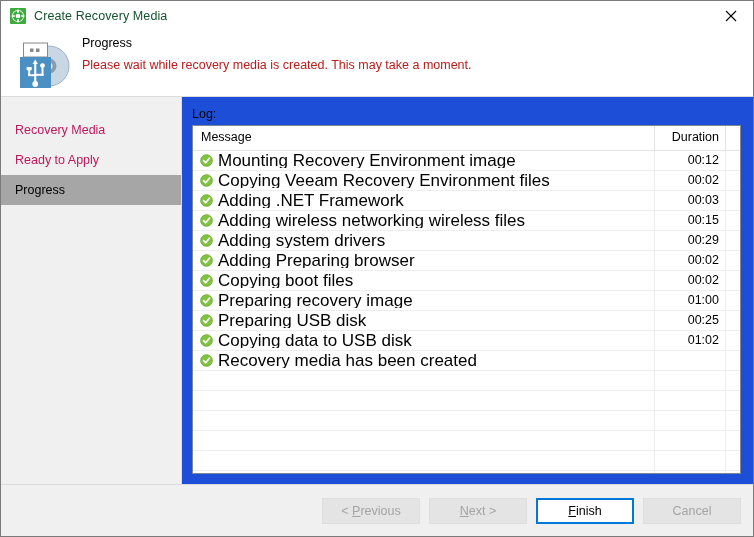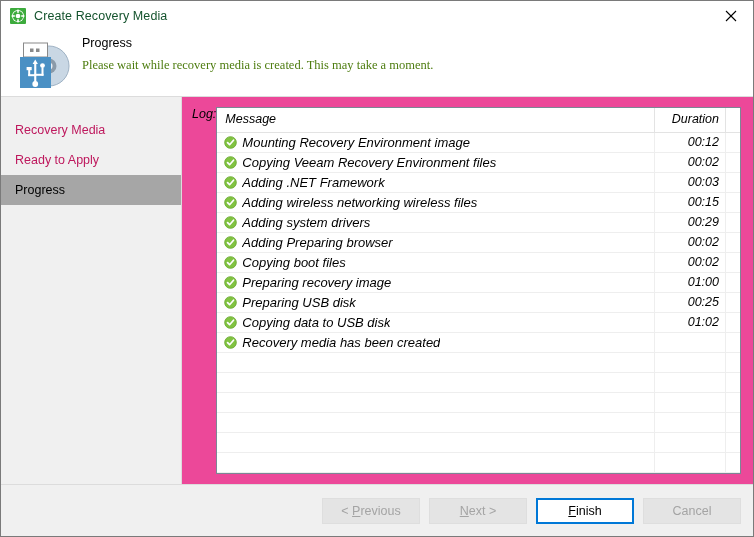--- a/index.html
+++ b/index.html
@@ -81,22 +81,21 @@
     left: 81px;
     top: 5px;
     font-size: 12.5px;
     color: #000000;
   }
   #header-sub {
     position: absolute;
     left: 81px;
     top: 27px;
     font-size: 12.5px;
-    color: #4d7c0f;
-    font-family: Liberation Serif, serif;
+    color: #b91c1c;
   }
 
   
   #body {
     flex: 1 1 auto;
     display: flex;
     background: #f0f0f0;
     min-height: 0;
   }
 
@@ -119,27 +118,26 @@
     white-space: nowrap;
   }
   .side-item.active {
     background: #a6a6a6;
     color: #000000;
   }
 
   
   #content {
     flex: 1 1 auto;
-    background: #ec4899;
+    background: #1d4ed8;
     padding: 10px 12px 0 10px;
     box-sizing: border-box;
     min-width: 0;
     display: flex;
-    flex-direction: row;
-    font-style: italic;
+    flex-direction: column;
   }
   #log-label {
     font-size: 12.5px;
     color: #000000;
     margin-bottom: 4px;
     line-height: 14px;
   }
 
   
   #log-box {
@@ -205,21 +203,21 @@
     min-width: 0;
   }
   .cell-msg .ok {
     flex: 0 0 13px;
     width: 13px;
     height: 13px;
     margin-right: 5px;
     display: block;
   }
   .cell-msg .txt {
-    font-size: 13px;
+    font-size: 17px;
     color: #000000;
     white-space: nowrap;
     overflow: hidden;
     line-height: 14px;
   }
   .cell-dur {
     flex: 0 0 71px;
     width: 71px;
     text-align: right;
     padding-right: 6px;

